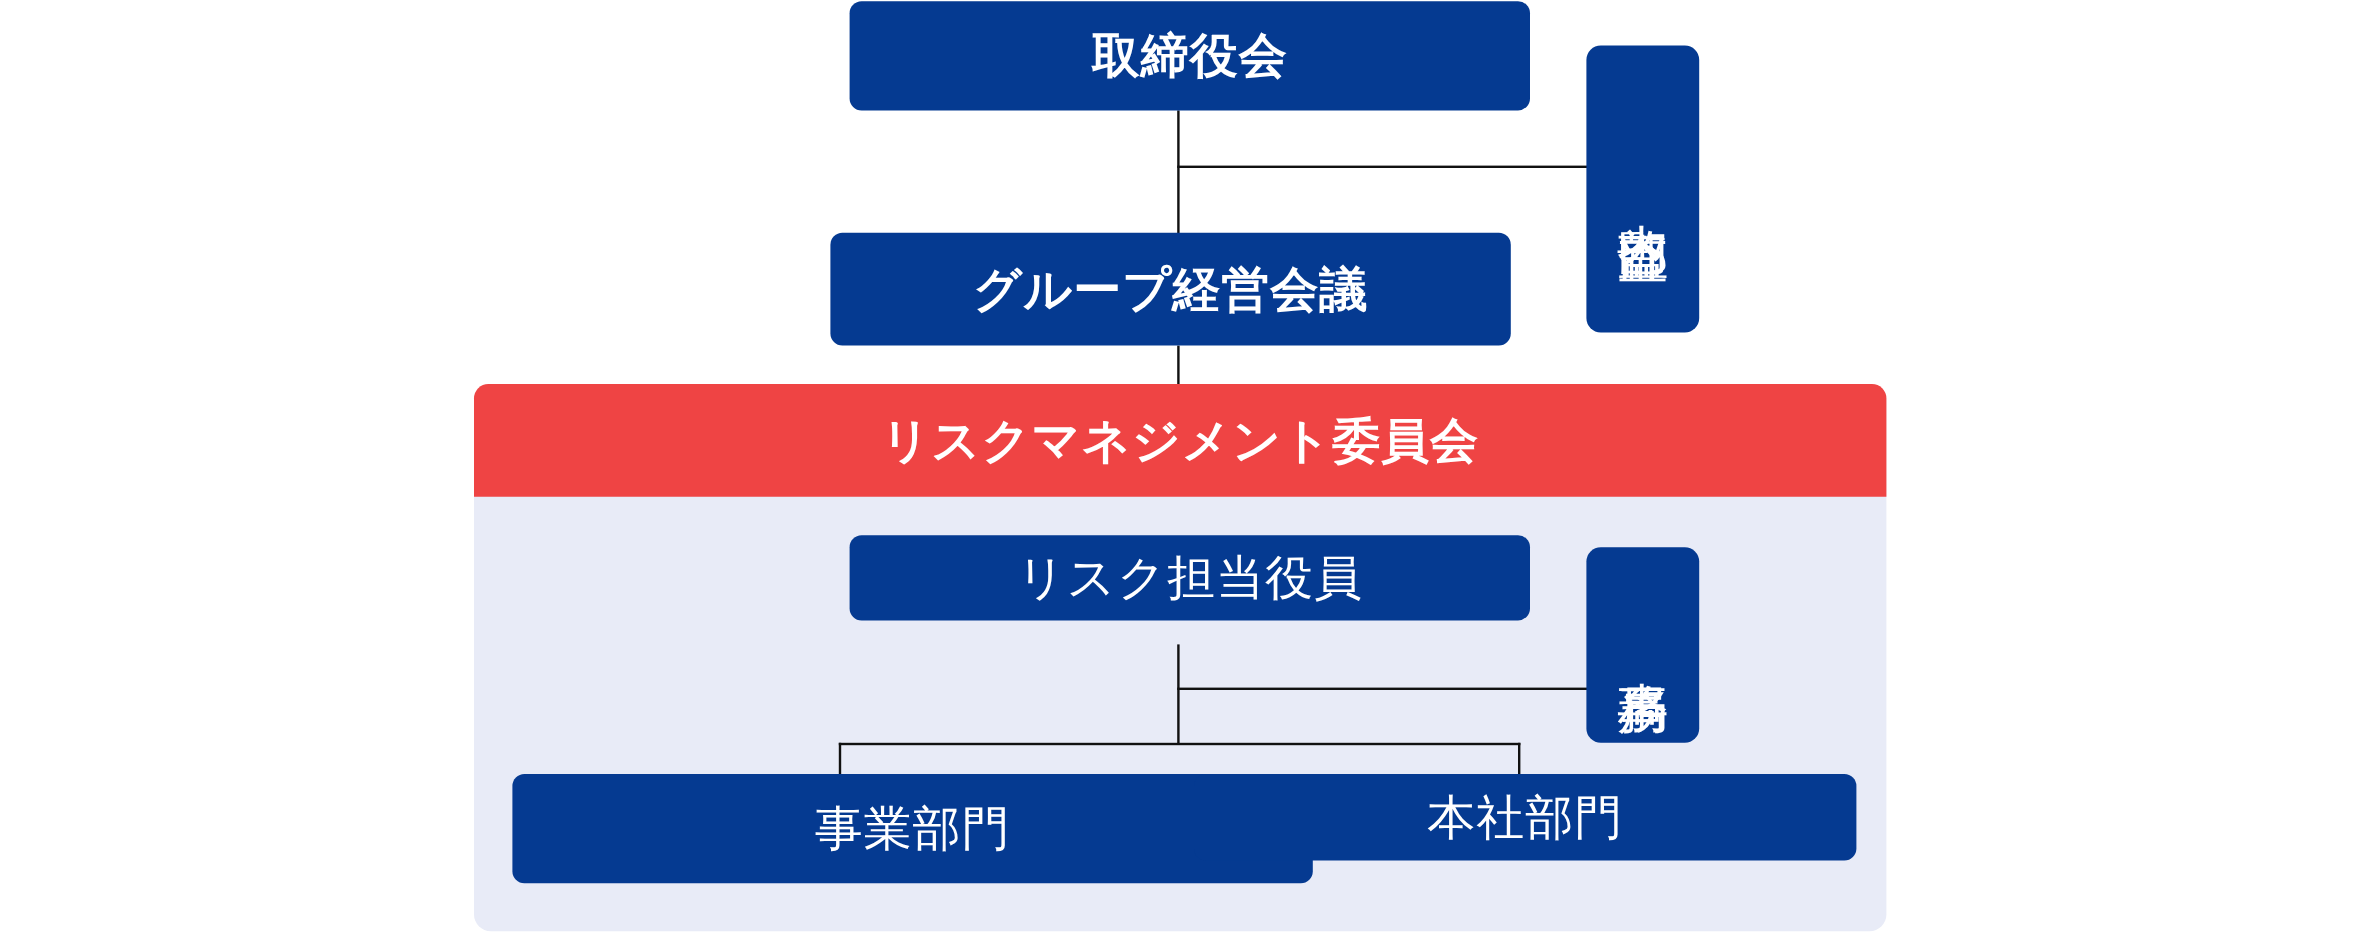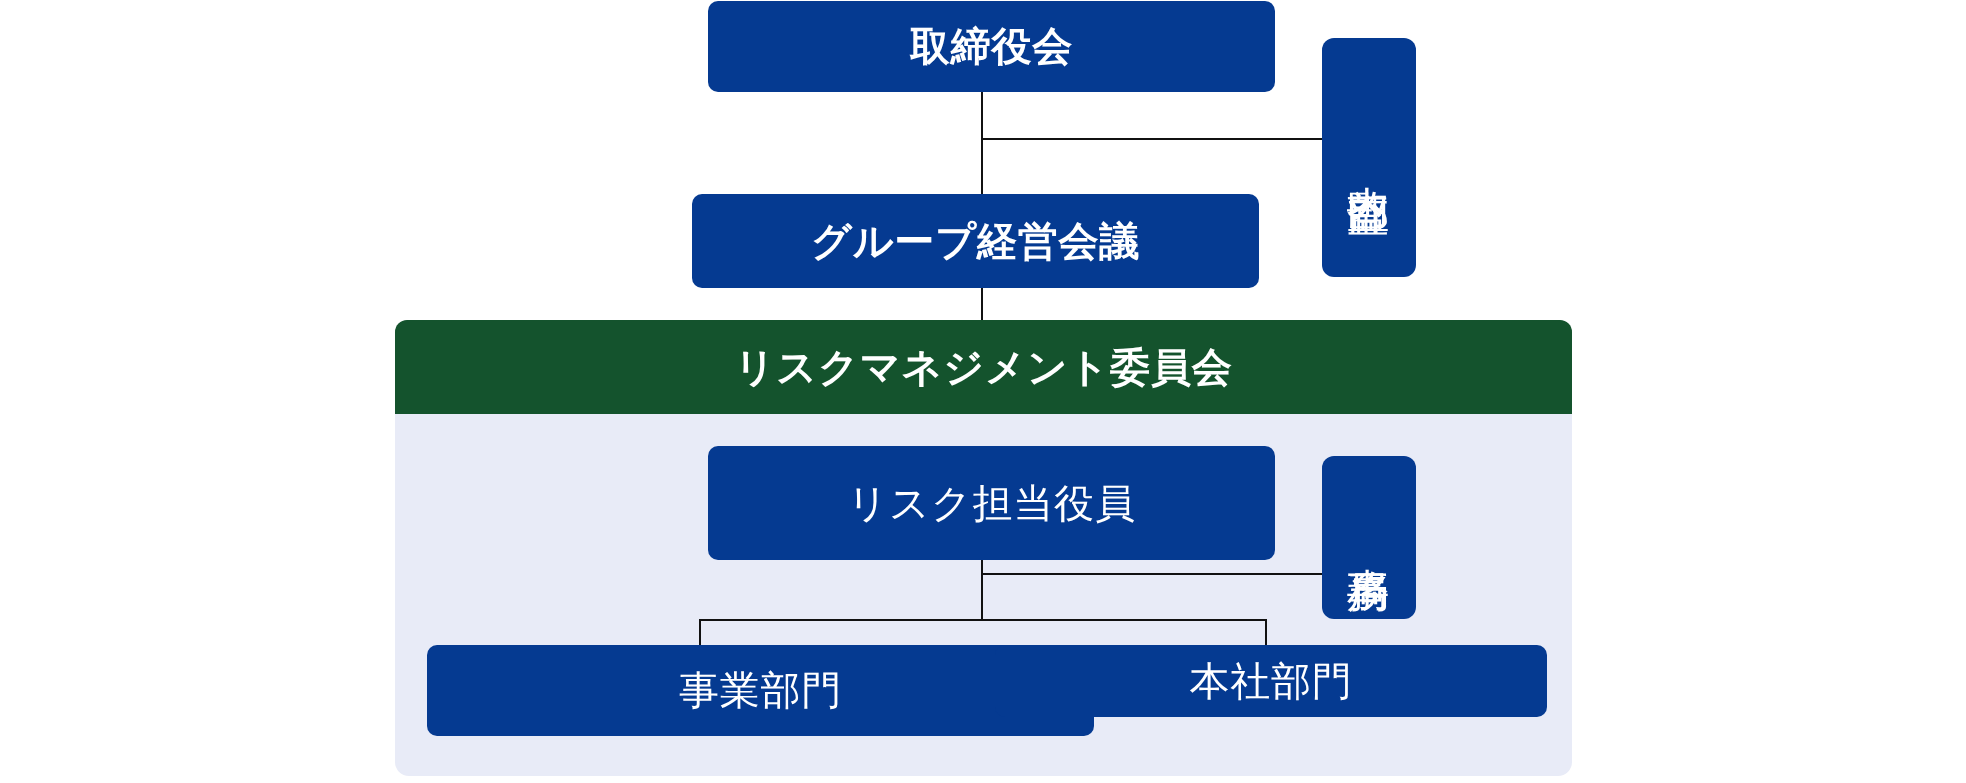--- a/index.html
+++ b/index.html
@@ -48,21 +48,21 @@
   #committee-panel {
     position: absolute;
     box-sizing: border-box;
     background: #e8ebf7;
     border-radius: 14px;
     z-index: 1;
   }
   #committee-header {
     position: absolute;
     box-sizing: border-box;
-    background: #14532d;
+    background: #ef4444;
     color: #ffffff;
     border-radius: 12px 12px 0 0;
     display: flex;
     align-items: center;
     justify-content: center;
     font-weight: bold;
     letter-spacing: 0.02em;
     z-index: 2;
   }
 
@@ -107,21 +107,21 @@
   </div>
 
   <div class="node bold" style="left:692px; top:194px; width:567px; height:94px; font-size:40px;">
     <span>グループ経営会議</span>
   </div>
 
   <div id="committee-header" style="left:395px; top:320px; width:1177px; height:94px; font-size:40px;">
     <span>リスクマネジメント委員会</span>
   </div>
 
-  <div class="node normal" style="left:708px; top:446px; width:567px; height:114px; font-size:40px;">
+  <div class="node normal" style="left:708px; top:446px; width:567px; height:71px; font-size:40px;">
     <span>リスク担当役員</span>
   </div>
 
   <div class="node vertical normal" style="left:1322px; top:456px; width:94px; height:163px; font-size:43px;">
     <span>事務局</span>
   </div>
 
   <div class="node normal" style="left:427px; top:645px; width:667px; height:91px; font-size:40px;">
     <span>事業部門</span>
   </div>

